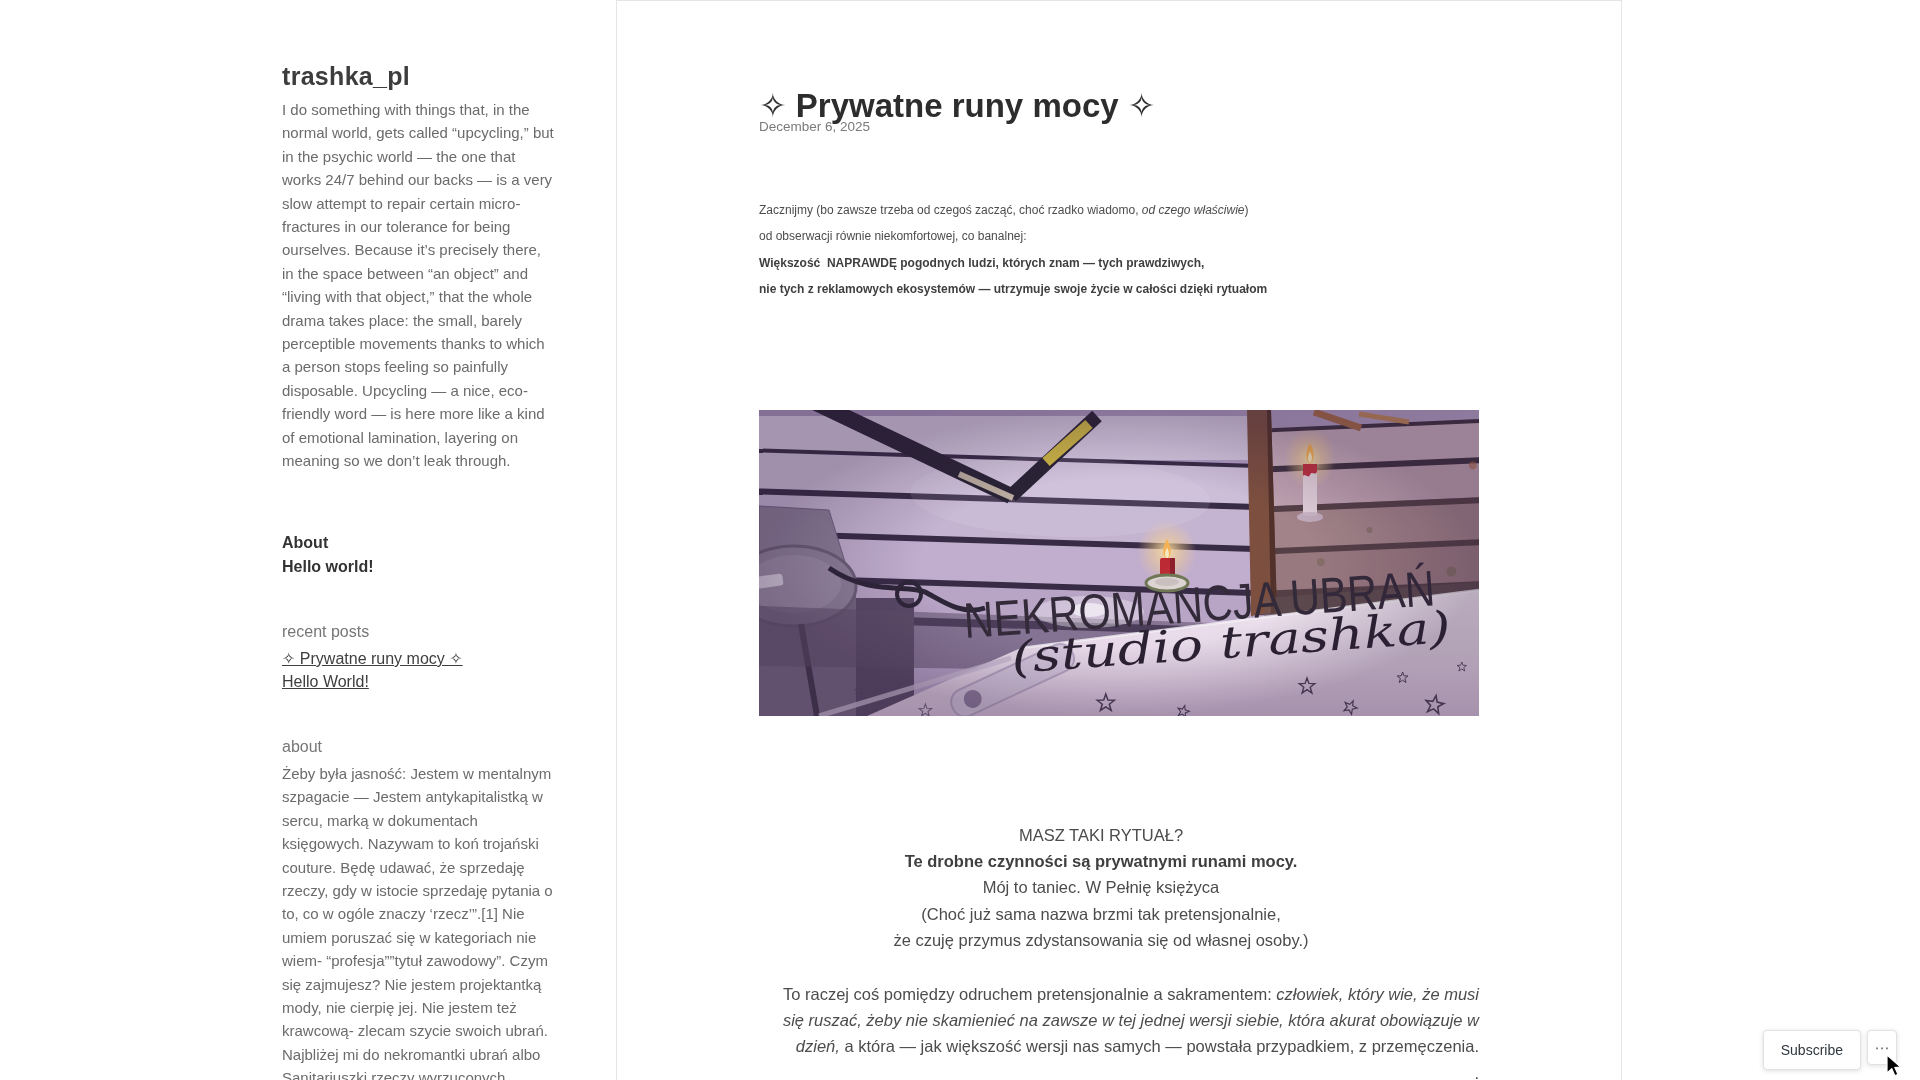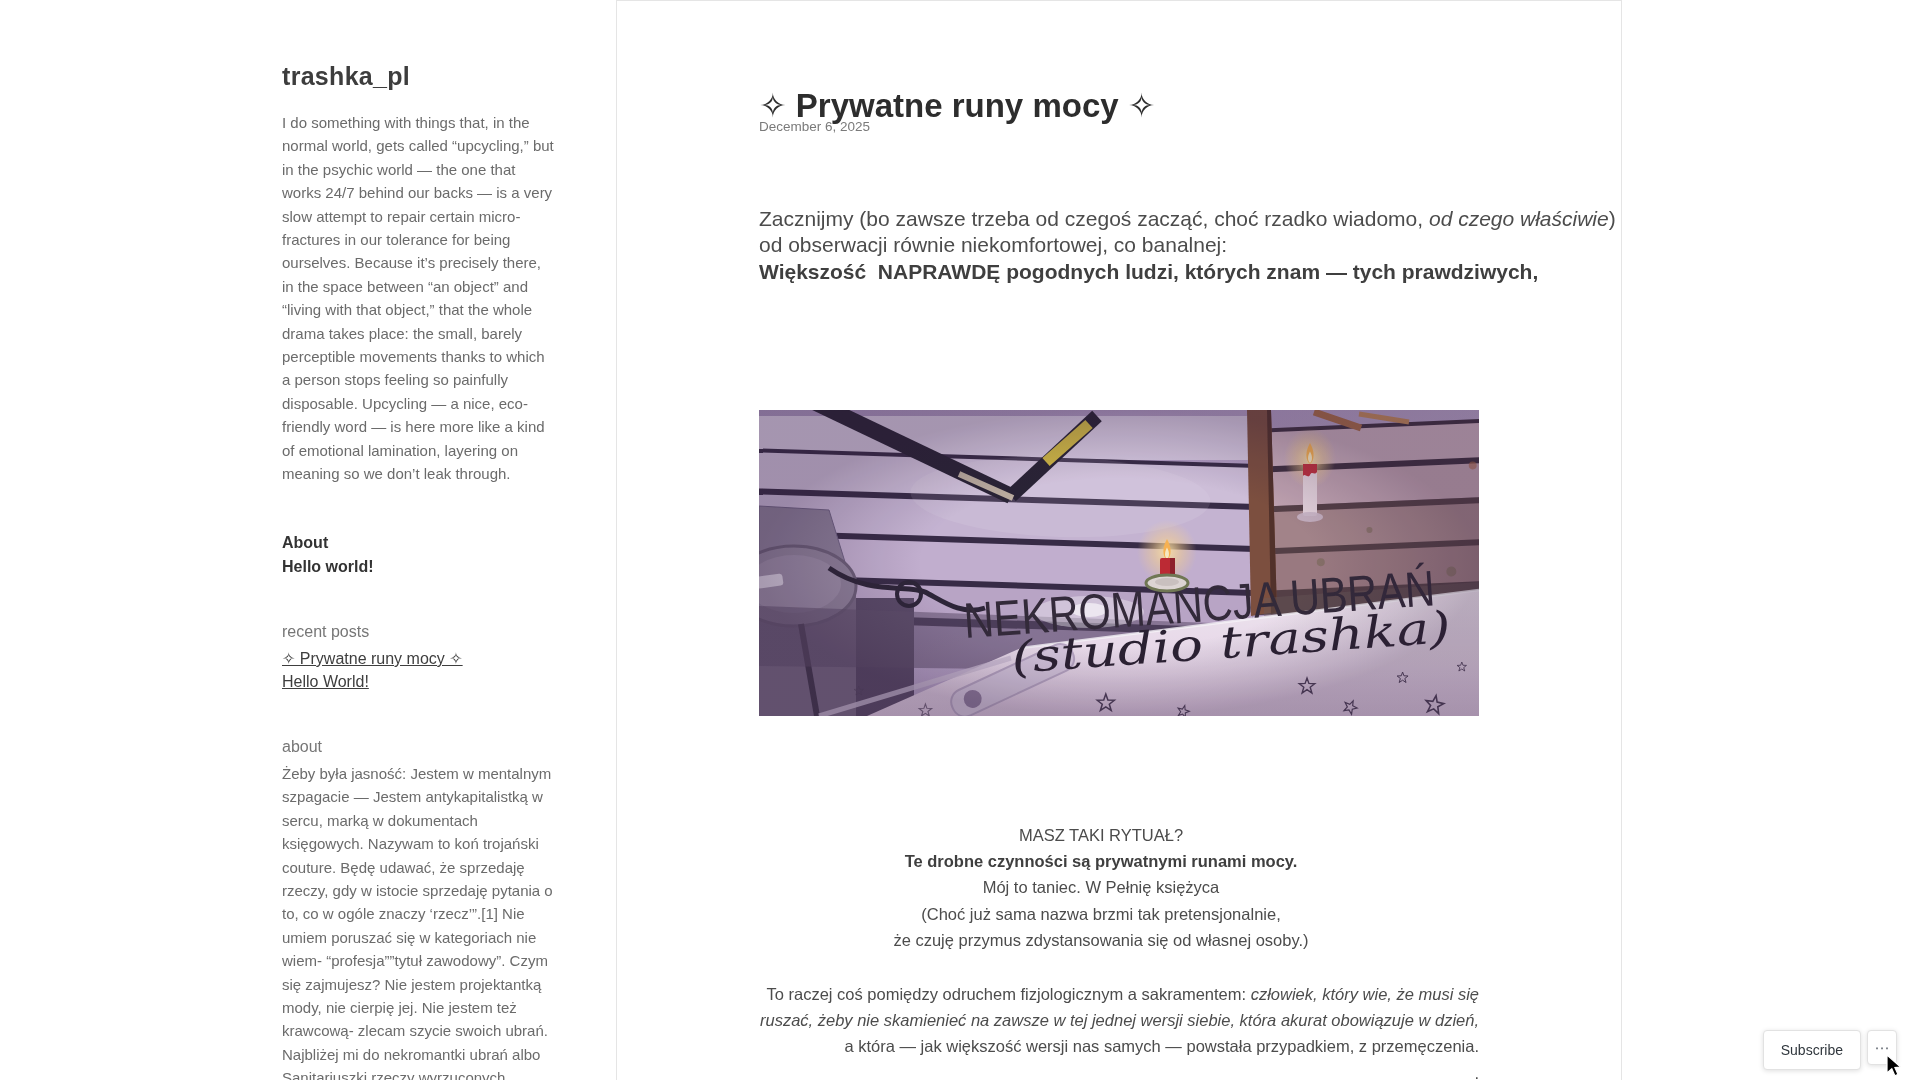--- a/index.html
+++ b/index.html
@@ -3,40 +3,40 @@
 <meta charset="utf-8">
 <style>
   html,body{margin:0;padding:0;}
   body{width:1920px;height:1080px;overflow:hidden;background:#ffffff;
        font-family:"Liberation Sans","DejaVu Sans",sans-serif;}
   #app{position:relative;width:1920px;height:1080px;background:#ffffff;overflow:hidden;}
 
   
   .site-title{position:absolute;left:282px;top:62px;font-size:25px;font-weight:bold;
               color:#3d3d3d;letter-spacing:.3px;}
-  .tagline{position:absolute;left:282px;top:111px;width:274px;font-size:15px;
+  .tagline{position:absolute;left:282px;top:98px;width:274px;font-size:15px;
            line-height:23.4px;color:#6b6b6b;}
   .side-nav{position:absolute;left:282px;top:531px;}
   .nav-link{display:block;font-size:16px;font-weight:bold;color:#333333;
             line-height:24px;text-decoration:none;cursor:pointer;}
   .widget-recent{position:absolute;left:282px;top:621px;}
   .widget-heading{font-size:16px;font-weight:400;color:#767676;line-height:22px;}
   .recent-links{margin-top:4px;}
   .recent-link{display:block;font-size:16px;color:#3e3e3e;line-height:23px;
                text-decoration:underline;cursor:pointer;}
   .widget-about{position:absolute;left:282px;top:736px;width:278px;}
   .about-text{margin-top:4px;font-size:15px;line-height:23.4px;color:#6b6b6b;}
 
   
   .main-panel{position:absolute;left:616px;top:0;width:1006px;height:1080px;
               background:#ffffff;border-left:1px solid #e5e5e5;border-right:1px solid #e5e5e5;
               border-top:1px solid #e5e5e5;box-sizing:border-box;}
   .post-title{position:absolute;left:759px;top:64px;font-size:33px;font-weight:bold;color:#2d2d2d;}
   .post-date{position:absolute;left:759px;top:119px;font-size:13.5px;color:#7a7a7a;}
-  .p1{position:absolute;left:759px;top:185px;font-size:21px;line-height:26.4px;
+  .p1{position:absolute;left:759px;top:185px;font-size:12px;line-height:26.4px;
       color:#4c4c4c;white-space:nowrap;}
   .p1 strong,.p2 strong{color:#3f3f3f;}
   .photo-figure{position:absolute;left:759px;top:410px;width:720px;height:306px;margin:0;}
   .p2{position:absolute;left:741px;top:805px;width:720px;text-align:center;font-size:16.5px;
       line-height:26.4px;color:#4c4c4c;white-space:nowrap;}
   .p3{position:absolute;left:759px;top:964px;width:720px;text-align:right;font-size:16.5px;
       line-height:26.4px;color:#4c4c4c;}
   .p4{position:absolute;left:759px;top:1043px;width:720px;text-align:right;font-size:16.5px;
       line-height:26.4px;color:#4c4c4c;}
 
@@ -80,21 +80,21 @@
 
   <div class="main-panel"></div>
 
   <h1 class="post-title">✧ Prywatne runy mocy ✧</h1>
   <div class="post-date">December 6, 2025</div>
 
   <p class="p1">
     <span>Zacznijmy (bo zawsze trzeba od czegoś zacząć, choć rzadko wiadomo, </span><em>od czego właściwie</em><span>)</span><br>
     <span>od obserwacji równie niekomfortowej, co banalnej:</span><br>
     <strong>Większość&nbsp; NAPRAWDĘ pogodnych ludzi, których znam — tych prawdziwych,</strong><br>
-    <br>
+    <strong>nie tych z reklamowych ekosystemów — utrzymuje swoje życie w całości dzięki rytuałom</strong><br>
   </p>
 
   <figure class="photo-figure">
     <svg width="720" height="306" viewBox="0 0 720 306" preserveAspectRatio="none">
       <defs>
         <linearGradient id="bgGrad" x1="0" y1="0" x2="1" y2="1">
           <stop offset="0" stop-color="#a794ba"></stop>
             <stop offset=".55" stop-color="#b9a7c9"></stop>
             <stop offset="1" stop-color="#a08ba8"></stop>
         </linearGradient>
@@ -223,21 +223,21 @@
 
   <p class="p2">
     <span>MASZ TAKI RYTUAŁ?</span><br>
     <strong>Te drobne czynności są prywatnymi runami mocy.</strong><br>
     <span>Mój to taniec. W Pełnię księżyca</span><br>
     <span>(Choć już sama nazwa brzmi tak pretensjonalnie,</span><br>
     <span>że czuję przymus zdystansowania się od własnej osoby.)</span>
   </p>
 
   <p class="p3">
-    <span>To raczej coś pomiędzy odruchem fizjologicznym a sakramentem: </span><em>człowiek, który wie, że musi się ruszać, żeby nie skamienieć na zawsze w tej jednej wersji siebie, która akurat obowiązuje w dzień,</em><span> a która — jak większość wersji nas samych — powstała przypadkiem, z przemęczenia.</span>
+    <span>To raczej coś pomiędzy odruchem pretensjonalnie a sakramentem: </span><em>człowiek, który wie, że musi się ruszać, żeby nie skamienieć na zawsze w tej jednej wersji siebie, która akurat obowiązuje w dzień,</em><span> a która — jak większość wersji nas samych — powstała przypadkiem, z przemęczenia.</span>
   </p>
 
   <p class="p4">.</p>
 
   <div class="action-bar">
     <button class="subscribe-btn">Subscribe</button>
     <button class="more-btn">⋯</button>
   </div>
 
   <div class="mouse-cursor">

